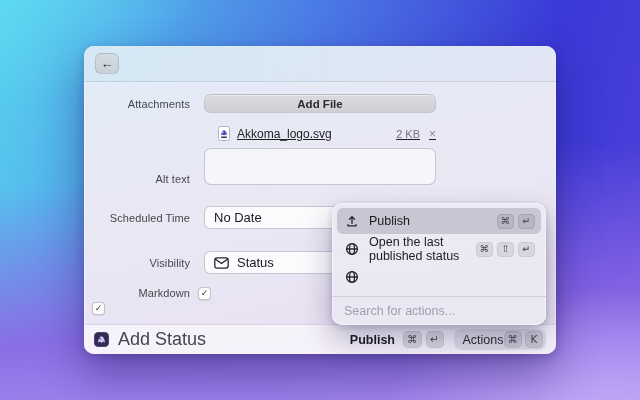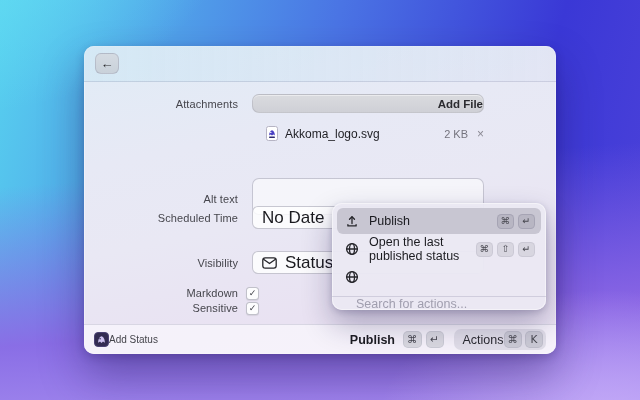--- a/index.html
+++ b/index.html
@@ -33,58 +33,58 @@
     display:flex; align-items:center; padding-left:11px;
   }
   .back-btn {
     width:24px; height:21px; border:1px solid rgba(80,80,110,.18); border-radius:6px;
     background:linear-gradient(#d4dbe2,#c9d1da);
     display:flex; align-items:center; justify-content:center;
     font-size:13px; color:#2a2a2e; cursor:default;
   }
 
   
-  .row { position:absolute; left:0; right:0; display:flex; align-items:center;padding-left:48px; }
+  .row { position:absolute; left:0; right:0; display:flex; align-items:center; }
   .row-label {
     flex:0 0 106px; text-align:right; font-size:11px; color:#46464d; letter-spacing:.1px;
   }
   .field-col { margin-left:14px; }
 
   .row-attachments { top:48px; height:19px; }
   .addfile-btn {
     width:232px; height:19px; border:1px solid rgba(70,70,95,.14); border-radius:7px;
     background:linear-gradient(#dadbdf,#cfd0d6);
     box-shadow:inset 0 1px 0 rgba(255,255,255,.45);
     font-size:11.5px; font-weight:bold; color:#2b2b30;
-    display:flex; align-items:center; justify-content:flex-end;
-  }
-
-  .row-file { top:79px; height:17px; }
+    display:flex; align-items:center; justify-content:center;
+  }
+
+  .row-file { top:79px; height:17px;text-decoration:underline; }
   .file-wrap { margin-left:14px; width:232px; display:flex; align-items:center; }
   .file-icon { width:12px; height:15px; margin-left:14px; flex:0 0 auto; }
   .file-name { margin-left:7px; font-size:12px; color:#1e1e23; }
   .file-meta { margin-left:auto; display:flex; align-items:center; }
   .file-size { font-size:11px; color:#75747e; }
   .file-remove { margin-left:9px; font-size:12px; color:#8b8a94; line-height:1; cursor:default; }
 
-  .row-alt { top:132px; align-items:center; }
+  .row-alt { top:102px; align-items:flex-end; }
   .row-alt .row-label { padding-top:5px; }
   .alt-textarea {
     width:232px; height:37px; resize:none; border-radius:7px;
     border:1px solid rgba(110,110,135,.35);
     background:rgba(255,255,255,.55);
     font-family:inherit; font-size:13px; padding:4px 7px; color:#1e1e23; outline:none;
   }
 
   .field-box {
     width:232px; height:23px; border-radius:6px;
     border:1px solid rgba(110,110,135,.38);
     background:rgba(255,255,255,.82);
     display:flex; align-items:center; padding:0 9px;
-    font-size:17px; color:#1a1a1f;
+    font-size:13px; color:#1a1a1f;
   }
   .row-sched { top:160px; height:23px; }
   .row-vis { top:205px; height:23px; }
   .vis-icon { width:15px; height:12px; margin-right:8px; flex:0 0 auto; }
 
   .row-check { height:14px; }
   .row-md { top:240px; }
   .row-sens { top:255px; }
   .checkbox {
     margin-left:8px; width:13px; height:13px; border-radius:3.5px;
@@ -96,21 +96,21 @@
 
   
   .footer {
     position:absolute; left:0; right:0; bottom:0; height:30px;
     background:rgba(248,246,252,.78);
     border-top:1px solid rgba(70,70,105,.16);
     border-radius:0 0 10px 10px;
     display:flex; align-items:center; padding:0 10px 0 10px;
   }
   .app-icon { width:15px; height:15px; flex:0 0 auto; }
-  .add-status { font-size:10px; color:#45454c; }
+  .add-status { margin-left:9px; font-size:18px; color:#45454c; }
   .footer-right { margin-left:auto; display:flex; align-items:center; }
   .publish-label { font-size:12.5px; font-weight:bold; color:#1d1d22; margin-right:8px; }
   .keycap {
     min-width:18px; height:17px; padding:0 3px; border-radius:5px;
     background:#d9d8e0; border:1px solid rgba(90,90,120,.10);
     display:inline-flex; align-items:center; justify-content:center;
     font-family:"DejaVu Sans","Liberation Sans",sans-serif;
     font-size:10.5px; color:#47474f; line-height:1;
   }
   .footer-right .keycap + .keycap { margin-left:4px; }
@@ -135,22 +135,22 @@
     height:26px; border-radius:6px; display:flex; align-items:center;
     padding:0 6px 0 8px; margin-bottom:2px; font-size:12.5px; color:#1b1b20;
   }
   .popup-item.highlight { background:#c8c6d2; }
   .popup-item .mi-icon { width:14px; height:14px; margin-right:10px; flex:0 0 auto; }
   .mi-keys { margin-left:auto; display:flex; }
   .mi-keys .keycap { height:15px; min-width:17px; font-size:9.5px; border-radius:4.5px; background:#d8d6e0; }
   .popup-item.highlight .mi-keys .keycap { background:#b8b6c3; border-color:rgba(60,60,90,.14); }
   .mi-keys .keycap + .keycap { margin-left:4px; }
   .popup-search {
-    border-top:1px solid rgba(70,70,105,.16); height:14px;
-    display:flex; align-items:center; padding:0 24px;
+    border-top:1px solid rgba(70,70,105,.16); height:29px;
+    display:flex; align-items:center; padding:0 12px;
   }
   .popup-search input {
     width:100%; border:none; background:transparent; outline:none;
     font-family:inherit; font-size:12.5px; color:#1b1b20;
   }
   .popup-search input::placeholder { color:#a09eae; }
 
   svg .stroke { fill:none; stroke:#26262b; stroke-width:1.3; stroke-linecap:round; stroke-linejoin:round; }
 </style>
 </head>
@@ -214,21 +214,20 @@
     </div>
 
     <div class="row row-check row-md">
       <div class="row-label">Markdown</div>
       <span class="checkbox">
         <span>✓</span>
       </span>
     </div>
 
     <div class="row row-check row-sens">
-      <div class="row-label">Sensitive</div>
       <span class="checkbox">
         <span>✓</span>
       </span>
     </div>
 
     <div class="footer">
       <svg class="app-icon" viewBox="0 0 15 15">
         <rect x="0.5" y="0.5" width="14" height="14" rx="3.5" fill="#332c52" stroke="#4b4274"></rect>
         <path d="M4.2 10.8 C4 7.3 5.7 4.6 7.5 4.2 C9.4 4.6 11 7.3 10.8 10.8 L9 9.6 L7.5 10.9 L6 9.6 Z" fill="#cdc2f0"></path>
         <circle cx="6.1" cy="6.8" r="0.8" fill="#332c52"></circle>

